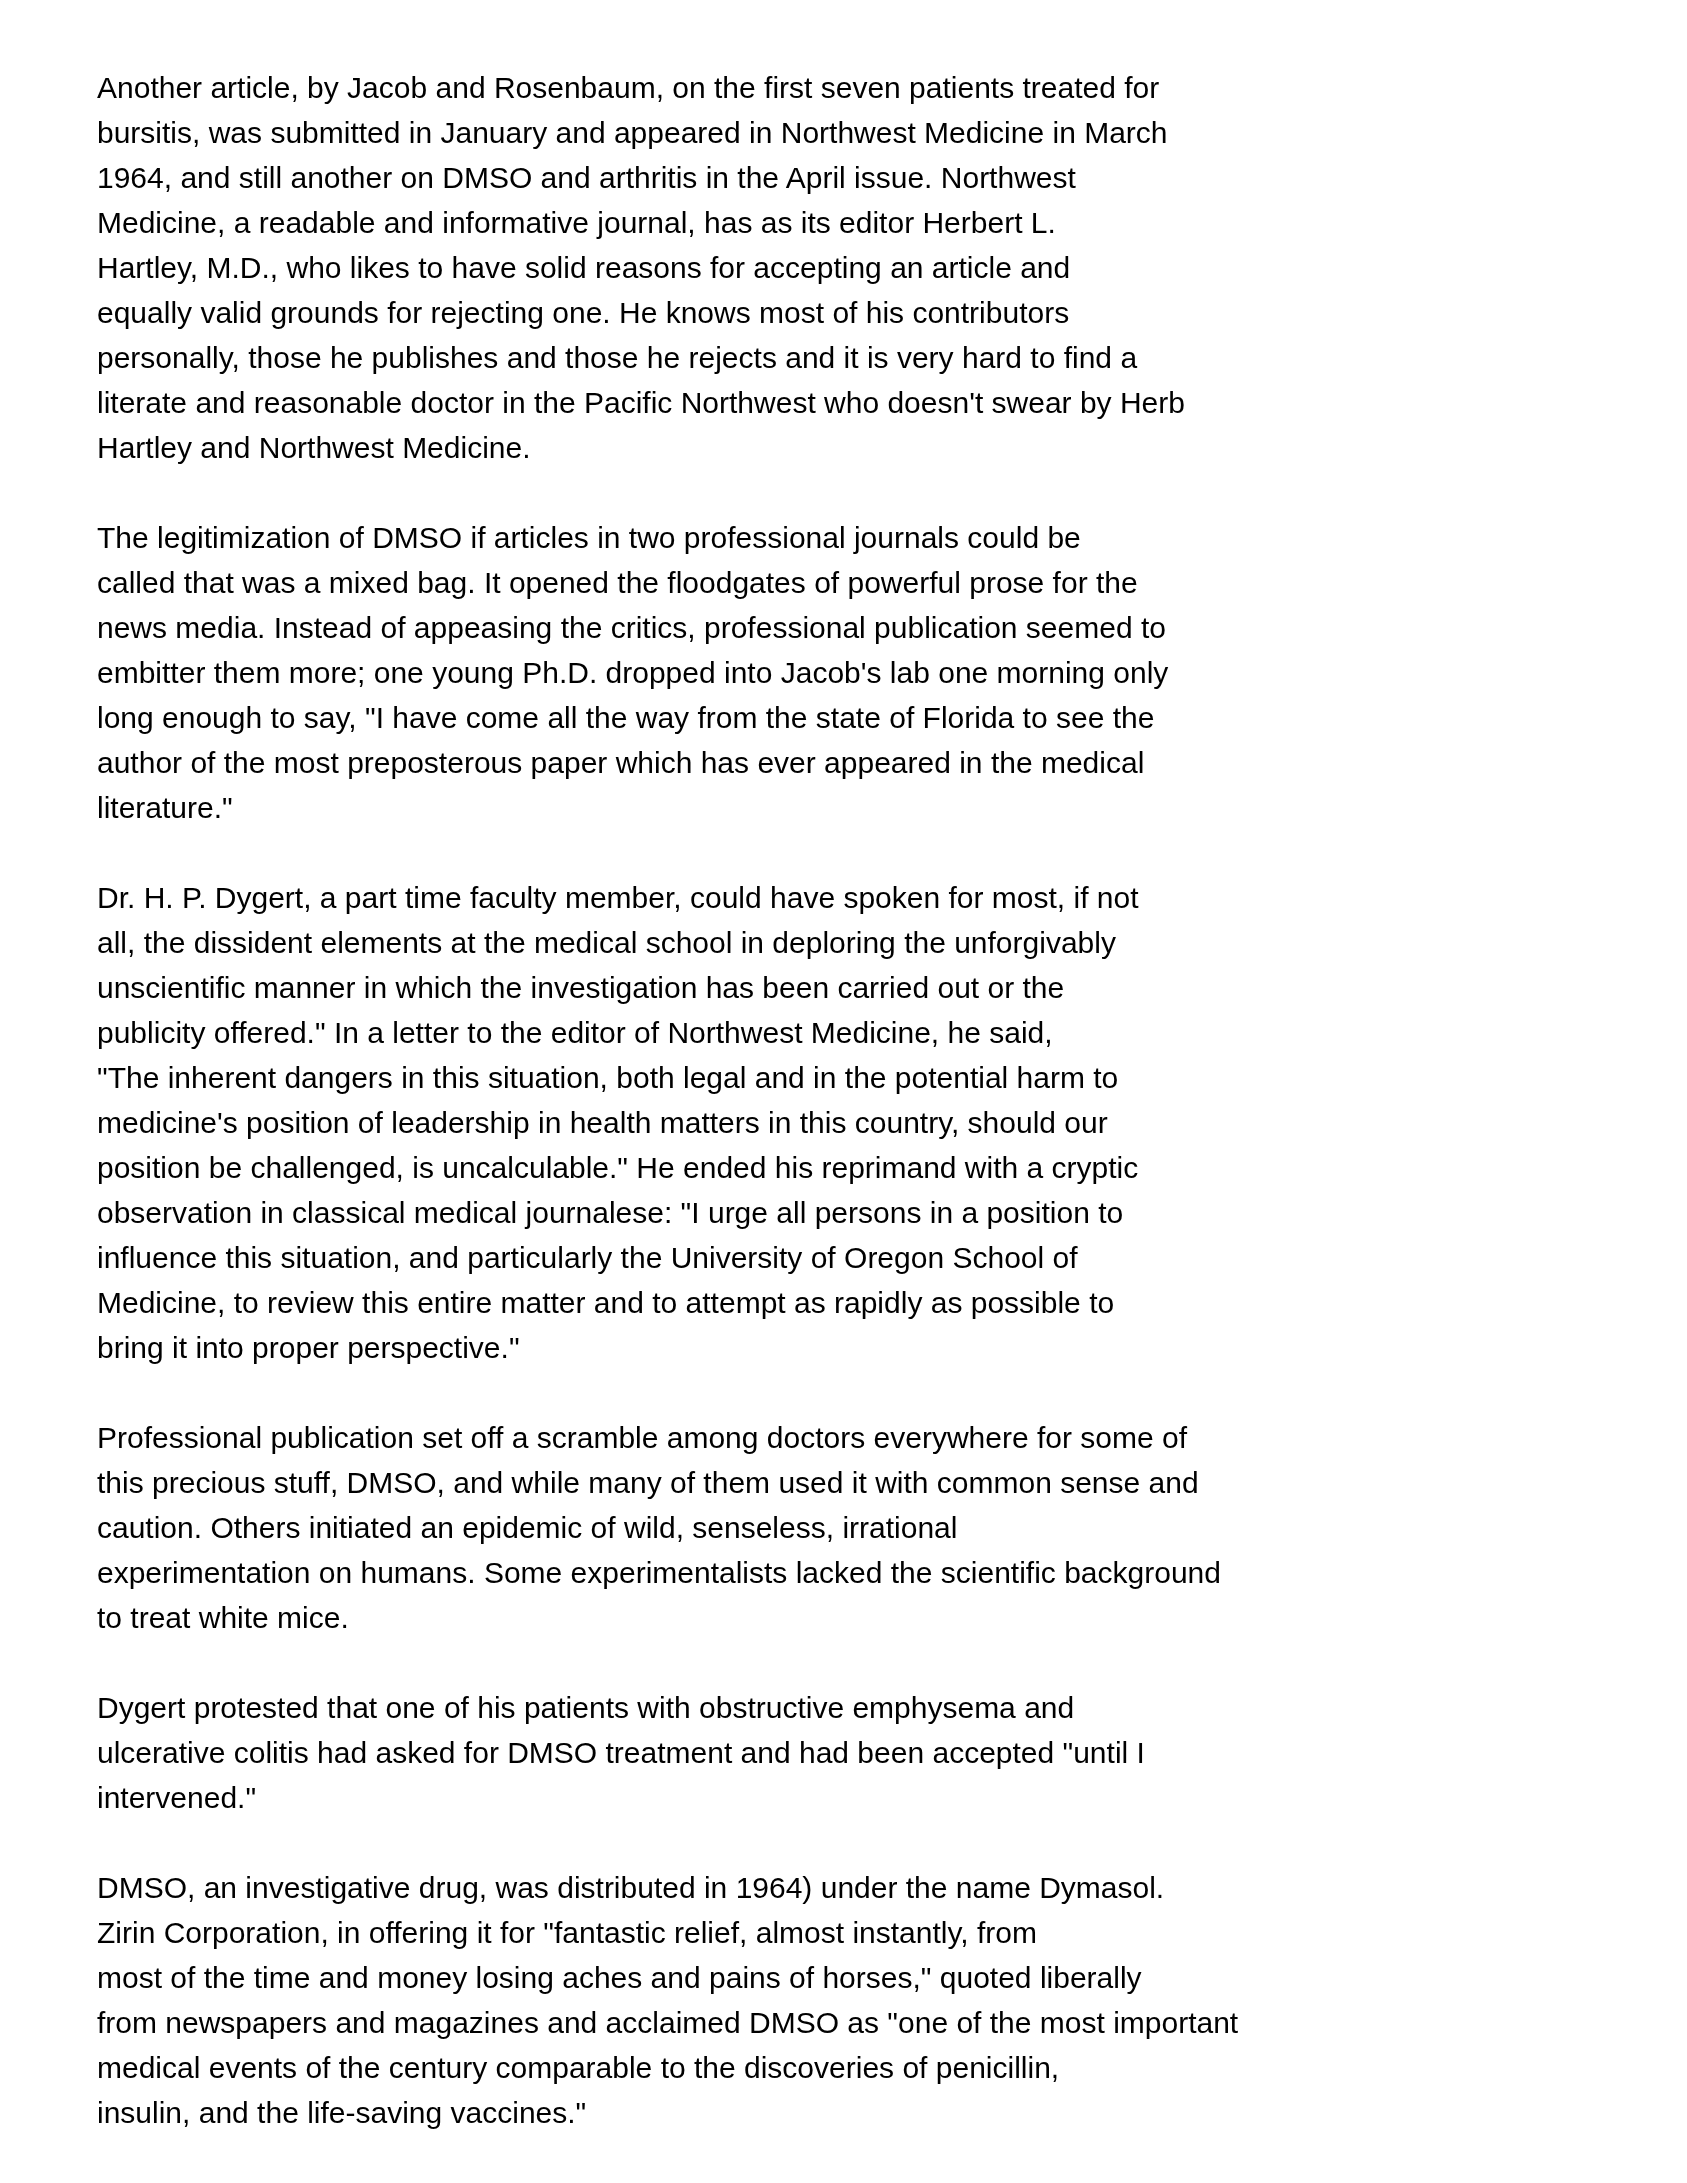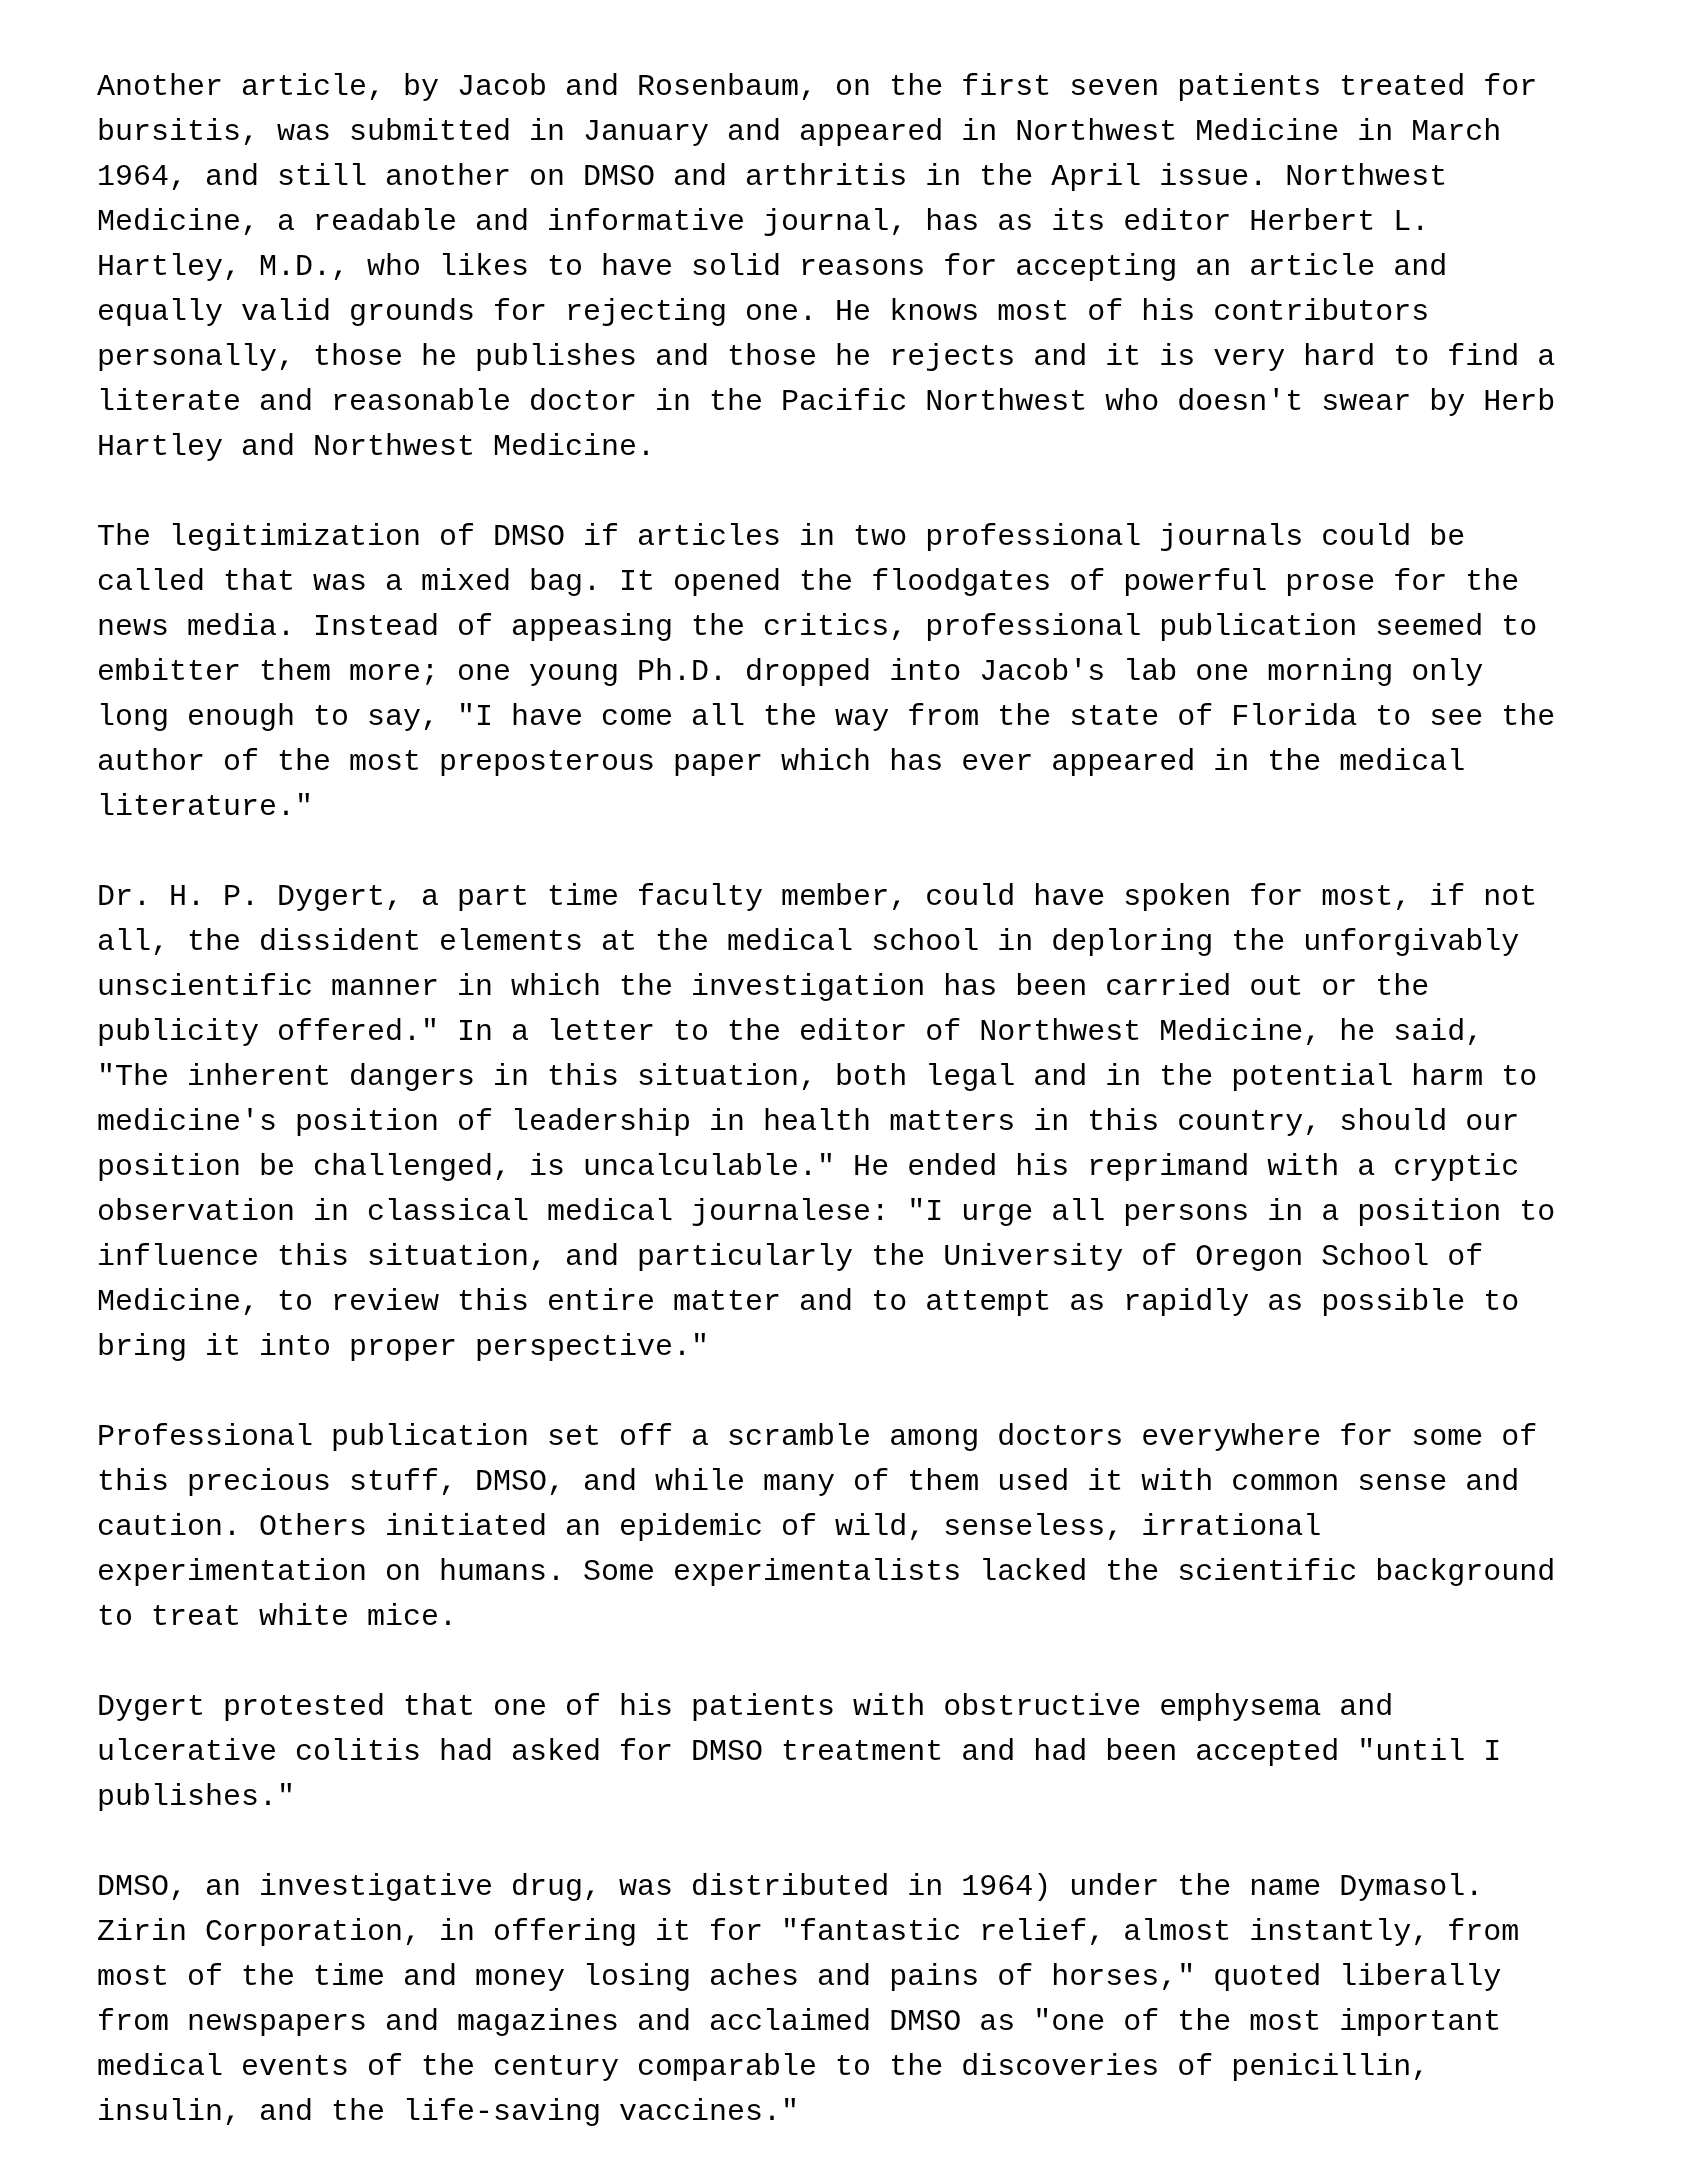--- a/index.html
+++ b/index.html
@@ -10,21 +10,21 @@
     width: 1687px;
     height: 2183px;
     background: #ffffff;
     overflow: hidden;
   }
   .doc {
     box-sizing: border-box;
     width: 1687px;
     height: 2183px;
     padding: 65px 41px 0 97px;
-    font-family: Liberation Mono, monospace;
+    font-family: Liberation Sans, sans-serif;
     font-size: 30px;
     line-height: 45px;
     color: #000000;
     font-stretch: condensed;
   }
   .doc p {
     margin: 0 0 45px 0;
     white-space: pre-line; 
     max-width: 1537px;
   }
@@ -60,21 +60,21 @@
 influence this situation, and particularly the University of Oregon School of
 Medicine, to review this entire matter and to attempt as rapidly as possible to
 bring it into proper perspective."</p>
   <p>Professional publication set off a scramble among doctors everywhere for some of
 this precious stuff, DMSO, and while many of them used it with common sense and
 caution. Others initiated an epidemic of wild, senseless, irrational
 experimentation on humans. Some experimentalists lacked the scientific background
 to treat white mice.</p>
   <p>Dygert protested that one of his patients with obstructive emphysema and
 ulcerative colitis had asked for DMSO treatment and had been accepted "until I
-publishes."</p>
+intervened."</p>
   <p>DMSO, an investigative drug, was distributed in 1964) under the name Dymasol.
 Zirin Corporation, in offering it for "fantastic relief, almost instantly, from
 most of the time and money losing aches and pains of horses," quoted liberally
 from newspapers and magazines and acclaimed DMSO as "one of the most important
 medical events of the century comparable to the discoveries of penicillin,
 insulin, and the life-saving vaccines."</p>
 </div>
 
 
 </body></html>

